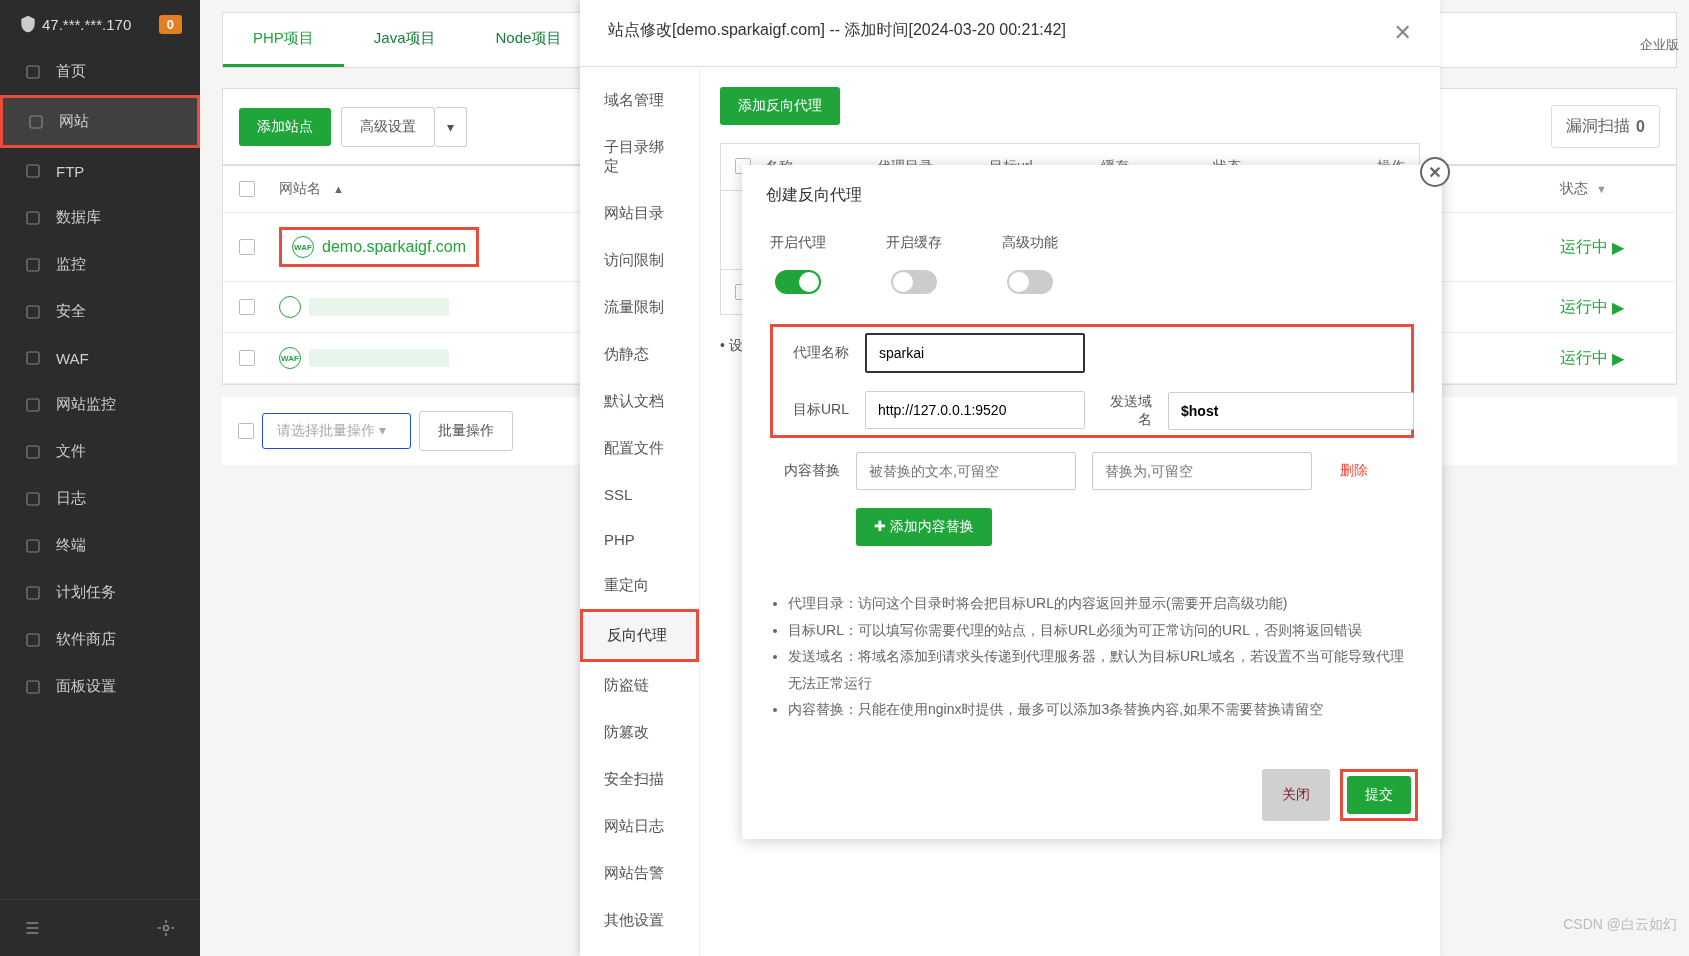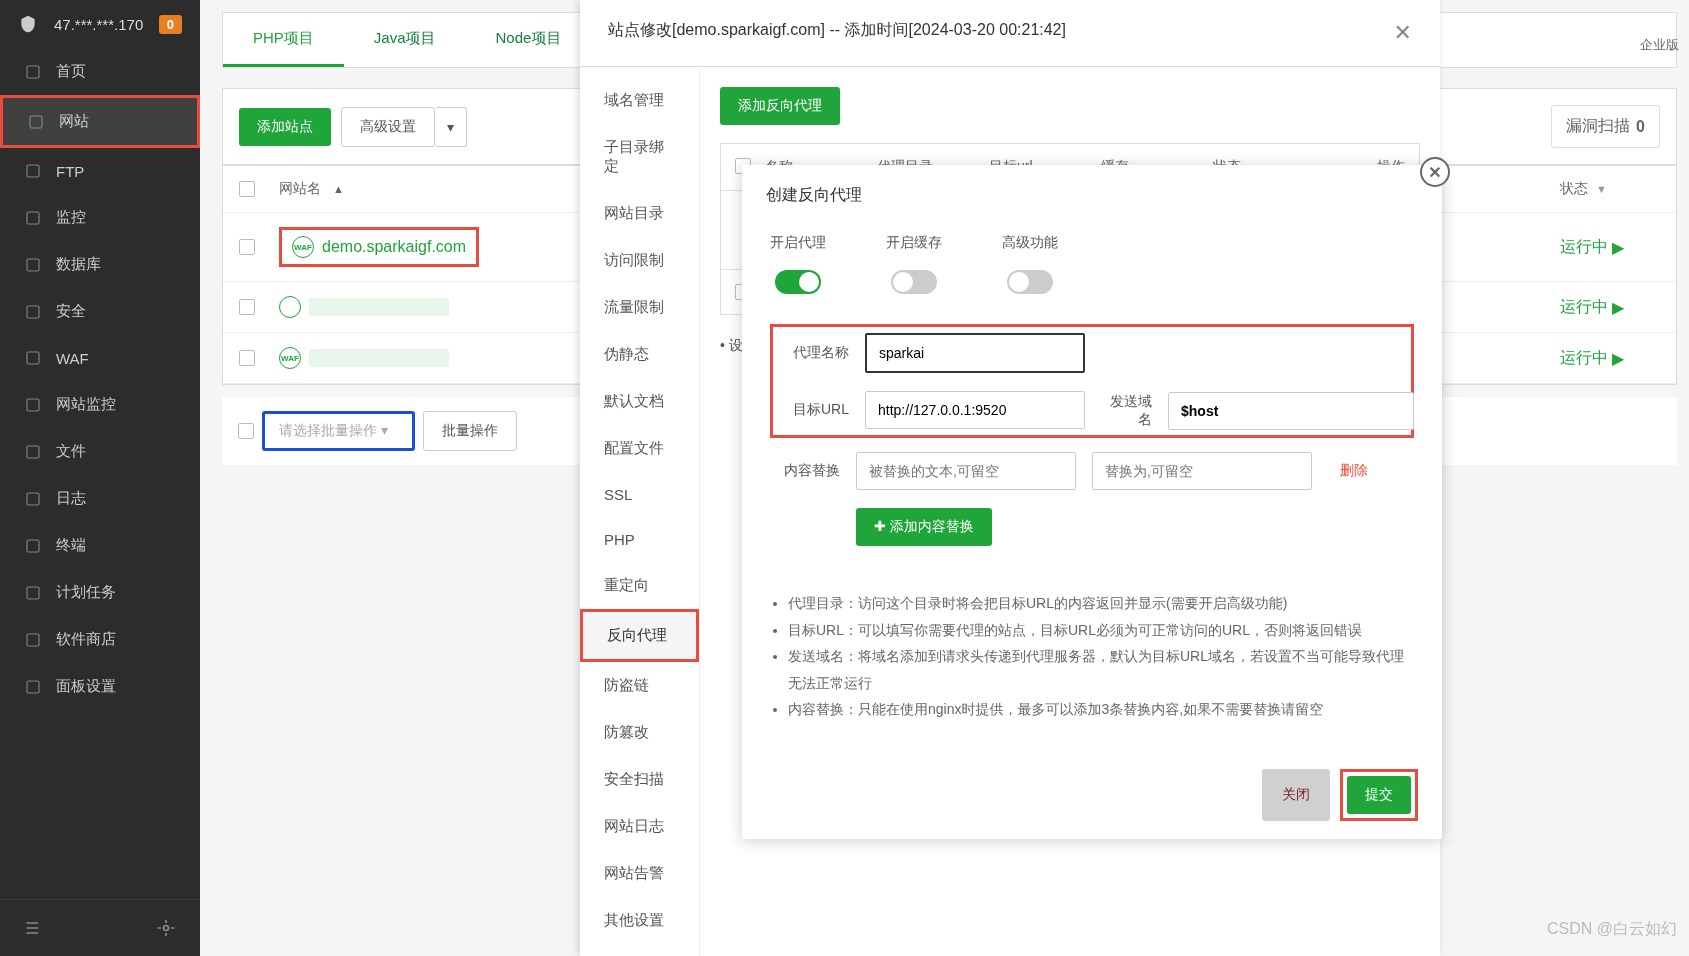--- a/index.html
+++ b/index.html
@@ -1,21 +1,21 @@
 <!DOCTYPE html>
 <html><head>
   <meta charset="utf-8">
   <style>
     * { margin: 0; padding: 0; box-sizing: border-box; font-family: "Microsoft YaHei", Arial, sans-serif; }
     body { background: #f5f5f5; width: 1689px; height: 956px; overflow: hidden; position: relative; }
     
     
     .sidebar { width: 200px; height: 100%; background: #2c2c2c; color: #ccc; position: absolute; left: 0; top: 0; }
     .sidebar-header { padding: 14px 18px; display: flex; align-items: center; justify-content: space-between; }
-    .sidebar-header-left { display: flex; align-items: center; gap: 16px; }
+    .sidebar-header-left { display: flex; align-items: center; gap: 4px; }
     .shield-icon { width: 20px; height: 20px; fill: #ccc; }
     .server-ip { font-size: 15px; color: #ddd; }
     .count-badge { background: #e67e22; color: #fff; padding: 2px 8px; border-radius: 3px; font-size: 13px; font-weight: bold; }
     .sidebar-item { padding: 14px 24px; display: flex; align-items: center; gap: 14px; cursor: pointer; font-size: 15px; }
     .sidebar-item.active { background: #404040; }
     .sidebar-icon { width: 18px; height: 18px; opacity: 0.7; }
     .sidebar-footer { position: absolute; bottom: 0; width: 100%; padding: 18px 24px; display: flex; justify-content: space-between; border-top: 1px solid #3a3a3a; }
     .sidebar-footer svg { width: 20px; height: 20px; fill: #888; }
     
     .highlight-red { border: 3px solid #e74c3c; }
@@ -40,21 +40,21 @@
     .col-name { flex: 1; display: flex; align-items: center; gap: 8px; }
     .col-status { width: 100px; color: #20a53a; display: flex; align-items: center; gap: 4px; }
     .sort-icon { font-size: 11px; margin-left: 4px; }
     .checkbox { width: 16px; height: 16px; border: 1px solid #bbb; border-radius: 2px; }
     .waf-badge { width: 22px; height: 22px; border-radius: 50%; border: 1.5px solid #20a53a; display: inline-flex; align-items: center; justify-content: center; font-size: 8px; color: #20a53a; font-weight: bold; }
     .site-name { color: #20a53a; }
     .play-icon { color: #20a53a; }
     .redact-bar { width: 140px; height: 18px; background: #e8f5ea; border-radius: 2px; }
     
     .batch-row { display: flex; gap: 8px; align-items: center; padding: 14px 16px; background: #fff; margin-top: 12px; }
-    .batch-select { padding: 8px 24px 8px 14px; border: 3px solid #1d4ed8; color: #aaa; font-size: 14px; border-radius: 3px; }
+    .batch-select { padding: 8px 24px 8px 14px; border: 1px solid #1d4ed8; color: #aaa; font-size: 14px; border-radius: 3px; }
     
     
     .modal1 { position: absolute; top: 0; left: 580px; width: 860px; height: 100%; background: #fff; box-shadow: -2px 0 8px rgba(0,0,0,0.15); z-index: 10; }
     .modal1-header { padding: 20px 28px; display: flex; justify-content: space-between; border-bottom: 1px solid #ddd; }
     .modal1-title { font-size: 16px; color: #333; }
     .close-x { font-size: 22px; color: #888; cursor: pointer; }
     .modal1-body { display: flex; height: calc(100% - 65px); }
     .modal1-nav { width: 120px; border-right: 1px solid #eee; overflow-y: auto; padding: 10px 0; }
     .modal1-nav-item { padding: 14px 24px; font-size: 15px; color: #555; cursor: pointer; }
     .modal1-nav-item.active { color: #333; background: #f5f5f5; }
@@ -85,21 +85,21 @@
     .form-input.narrow { flex: 0 0 220px; }
     .highlight-group { padding: 6px; }
     .delete-link { color: #e74c3c; font-size: 14px; cursor: pointer; margin-left: 12px; }
     
     .hints { margin-top: 44px; }
     .hints li { font-size: 14px; color: #666; line-height: 1.9; list-style: disc; margin-left: 18px; }
     
     .modal2-footer { padding: 18px 24px; display: flex; justify-content: flex-end; gap: 10px; }
     .btn-gray { background: #d0d0d0; color: #7f1d1d; padding: 10px 20px; border: none; border-radius: 3px; cursor: pointer; font-size: 14px; }
     
-    .watermark { position: absolute; bottom: 16px; right: 12px; color: #bbb; font-size: 16px; z-index: 100; }
+    .watermark { position: absolute; bottom: 22px; right: 12px; color: #bbb; font-size: 14px; z-index: 100; }
     .top-right-tag { position: absolute; top: 30px; right: 0; padding: 6px 10px; font-size: 13px; color: #666; }
   </style>
 </head>
 <body>
 
 <div class="sidebar">
   <div class="sidebar-header">
     <div class="sidebar-header-left">
       <svg class="shield-icon" viewBox="0 0 24 24">
           <path d="M12 2L4 6v6c0 5 3.5 9.5 8 10 4.5-.5 8-5 8-10V6l-8-4z"></path>
@@ -124,27 +124,27 @@
       <div class="sidebar-item">
         <svg class="sidebar-icon" viewBox="0 0 24 24">
           <rect x="4" y="4" width="16" height="16" fill="none" stroke="#aaa" stroke-width="1.5" rx="2"></rect>
         </svg>
         <span>FTP</span>
       </div>
       <div class="sidebar-item">
         <svg class="sidebar-icon" viewBox="0 0 24 24">
           <rect x="4" y="4" width="16" height="16" fill="none" stroke="#aaa" stroke-width="1.5" rx="2"></rect>
         </svg>
+        <span>数据库</span>
+      </div>
+      <div class="sidebar-item">
+        <svg class="sidebar-icon" viewBox="0 0 24 24">
+          <rect x="4" y="4" width="16" height="16" fill="none" stroke="#aaa" stroke-width="1.5" rx="2"></rect>
+        </svg>
         <span>监控</span>
-      </div>
-      <div class="sidebar-item">
-        <svg class="sidebar-icon" viewBox="0 0 24 24">
-          <rect x="4" y="4" width="16" height="16" fill="none" stroke="#aaa" stroke-width="1.5" rx="2"></rect>
-        </svg>
-        <span>数据库</span>
       </div>
       <div class="sidebar-item">
         <svg class="sidebar-icon" viewBox="0 0 24 24">
           <rect x="4" y="4" width="16" height="16" fill="none" stroke="#aaa" stroke-width="1.5" rx="2"></rect>
         </svg>
         <span>安全</span>
       </div>
       <div class="sidebar-item">
         <svg class="sidebar-icon" viewBox="0 0 24 24">
           <rect x="4" y="4" width="16" height="16" fill="none" stroke="#aaa" stroke-width="1.5" rx="2"></rect>

